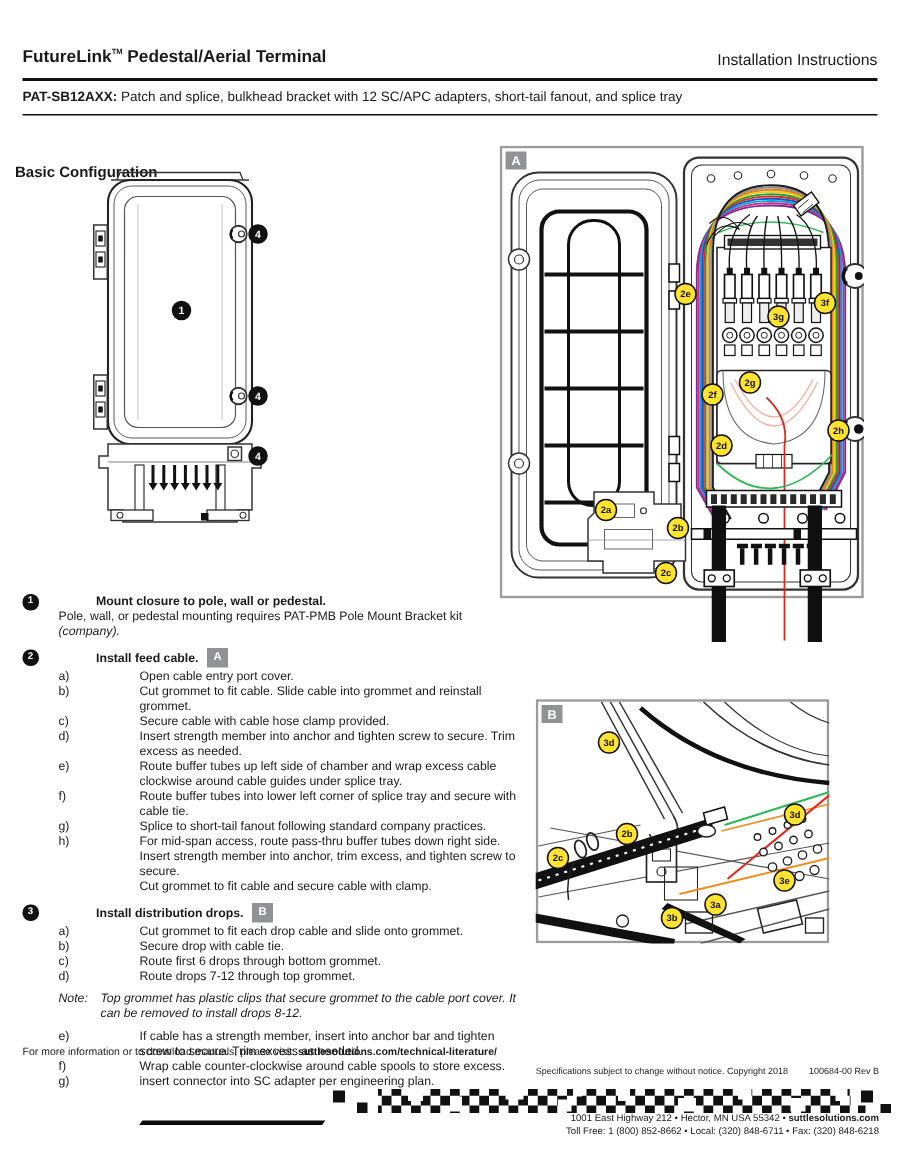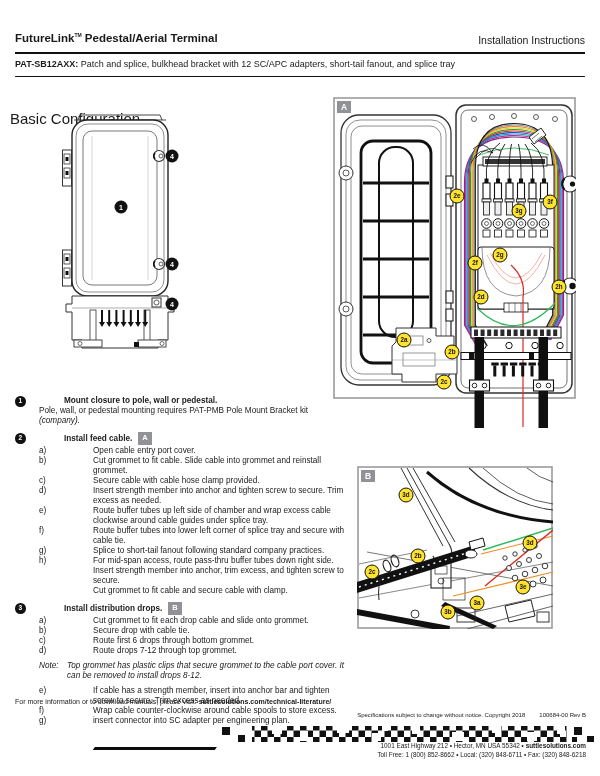--- a/index.html
+++ b/index.html
@@ -6,21 +6,21 @@
   .page{position:relative;width:600px;height:776px;background:#fff;margin:0 auto;
         font-family:"Liberation Sans",sans-serif;color:#1a1a1a;overflow:hidden;}
   
   .hdr-title{position:absolute;left:15px;top:32px;font-size:11.5px;font-weight:bold;}
   .hdr-title sup{font-size:5px;vertical-align:5px;}
   .hdr-right{position:absolute;right:15px;top:34px;font-size:10.5px;}
   .rule1{position:absolute;left:15px;right:15px;top:52px;height:2px;background:#111;}
   .product{position:absolute;left:15px;top:59px;font-size:9px;}
   .product b{font-weight:bold;}
   .rule2{position:absolute;left:15px;right:15px;top:76px;height:1px;background:#111;}
-  .section-title{position:absolute;left:10px;top:110px;font-size:15px;font-weight:normal;}
+  .section-title{position:absolute;left:10px;top:110px;font-size:10px;font-weight:bold;}
   
   .dg{position:absolute;}
   
   .steps{position:absolute;left:15px;top:396px;width:336px;font-size:8.2px;line-height:10px;}
   .step{position:relative;padding-left:24px;margin-bottom:7px;}
   .step-num{position:absolute;left:0;top:0;width:10.5px;height:10.5px;border-radius:50%;
             background:#111;color:#fff;font-size:6.5px;font-weight:bold;
             display:flex;align-items:center;justify-content:center;}
   .step-title{font-weight:bold;padding-left:25px;}
   .badge{display:inline-block;background:#909295;color:#fff;font-weight:bold;font-size:7.5px;

